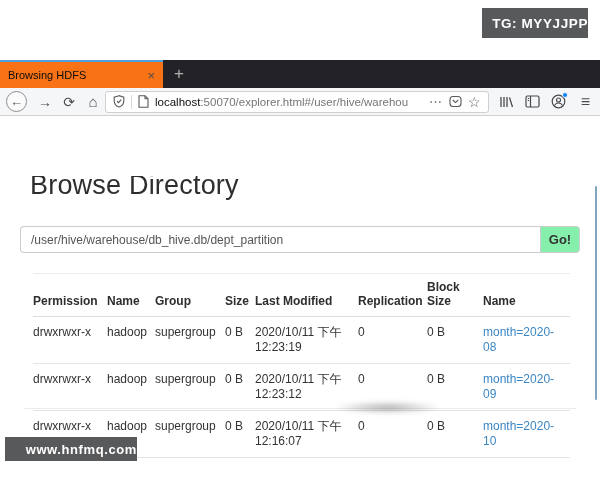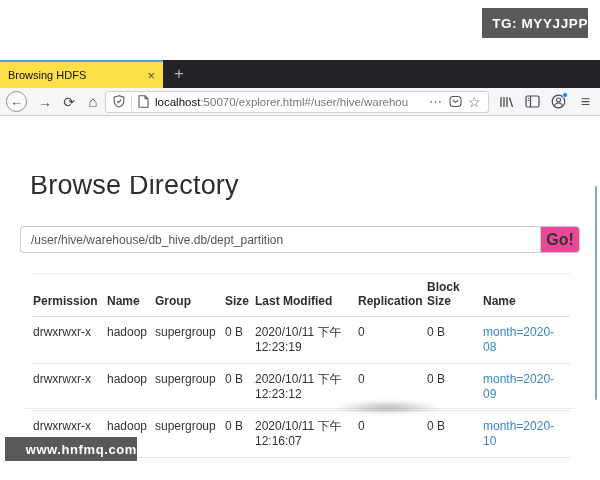--- a/index.html
+++ b/index.html
@@ -14,21 +14,21 @@
     display:flex; align-items:center; justify-content:flex-end;
     font-size:13.5px; letter-spacing:0.6px;
   }
   .badge-top { right:12px; top:8px; width:106px; height:30px; }
   .badge-bottom { left:5px; top:437px; width:132px; height:24px; font-size:13px; }
 
   
   .browser { position:absolute; left:0; top:60px; width:600px; height:420px; }
   .tabstrip { height:28px; background:#232327; display:flex; align-items:stretch; }
   .tab {
-    width:163px; background:#fde047; border-top:2px solid #4c9fe0;
+    width:163px; background:#f97316; border-top:2px solid #4c9fe0;
     display:flex; align-items:center; padding:0 8px; gap:6px;
   }
   .tab-title { flex:1; font-size:11px; color:#0c0c0d; white-space:nowrap; overflow:hidden; }
   .tab-close { color:#4a4a4f; font-size:13px; line-height:1; cursor:default; }
   .newtab { width:32px; display:flex; align-items:center; justify-content:center;
     color:#b1b1b3; font-size:17px; font-weight:300; }
 
   .navbar {
     height:28px; background:#f5f6f7; border-bottom:1px solid #d0d0d2;
     display:flex; align-items:center; padding:0 6px;
@@ -64,22 +64,22 @@
     margin:-6px 0 0 30px; font-size:27px; font-weight:500; color:#2e2e2e;
     letter-spacing:0.2px;
   }
   .pathbar { display:flex; margin:25px 20px 0 20px; height:27px;justify-content:flex-end; }
   .path-input {
     flex:1; border:1px solid #ccc; border-right:none; border-radius:4px 0 0 4px;
     padding:0 10px; font-size:12px; color:#555; outline:none;
     font-family:"Liberation Sans", sans-serif;
   }
   .go-btn {
-    width:40px; border:1px solid #ccc; border-radius:0 4px 4px 0; background:#ec4899;
-    font-size:16px; font-weight:bold; color:#333; cursor:pointer;
+    width:40px; border:1px solid #ccc; border-radius:0 4px 4px 0; background:#86efac;
+    font-size:13px; font-weight:bold; color:#333; cursor:pointer;
     font-family:"Liberation Sans", sans-serif;
   }
 
   table.listing {
     margin:20px 0 0 33px; border-collapse:collapse; table-layout:fixed;
     width:537px; font-size:12px; color:#333;
   }
   .listing col.c-perm { width:74px; } .listing col.c-owner { width:48px; }
   .listing col.c-group { width:70px; } .listing col.c-size { width:30px; }
   .listing col.c-mod { width:103px; } .listing col.c-rep { width:69px; }

